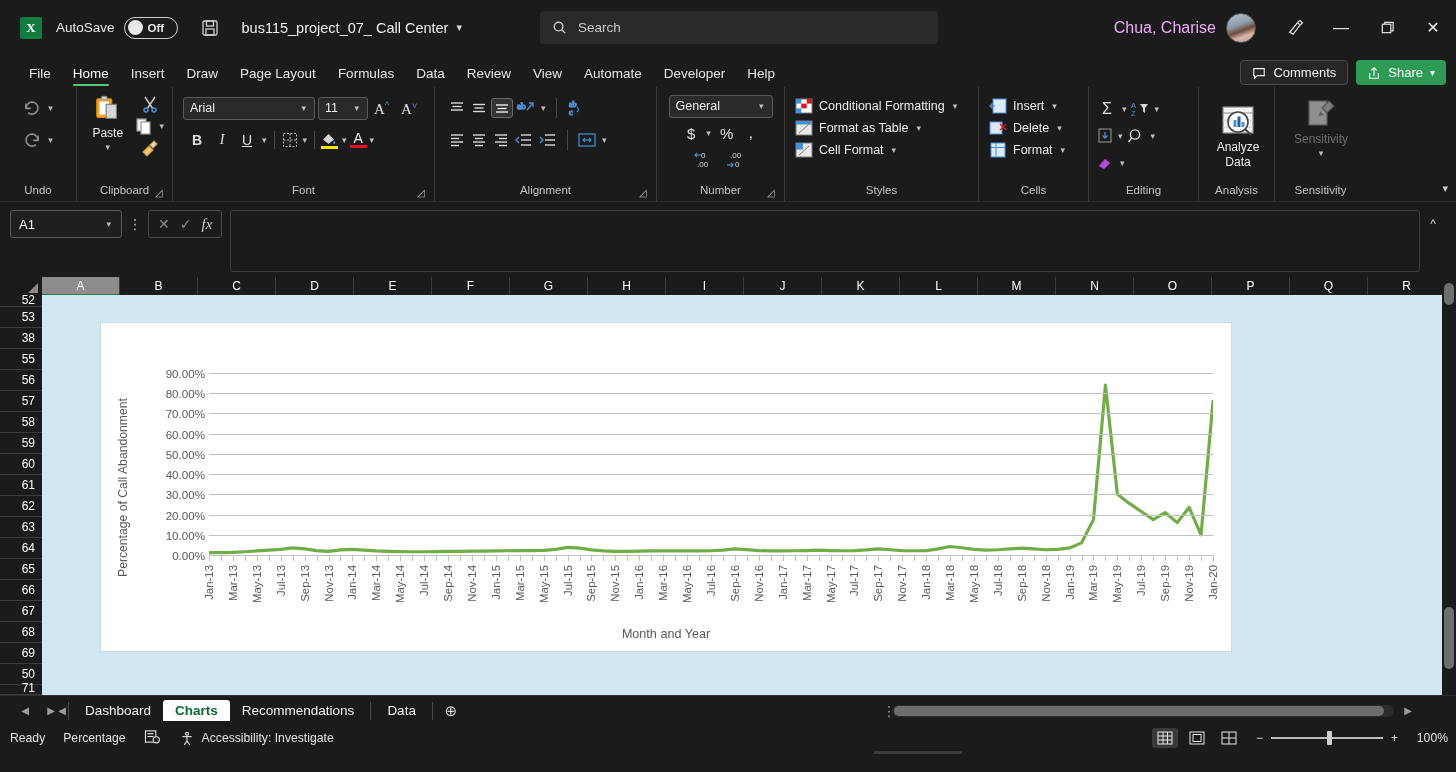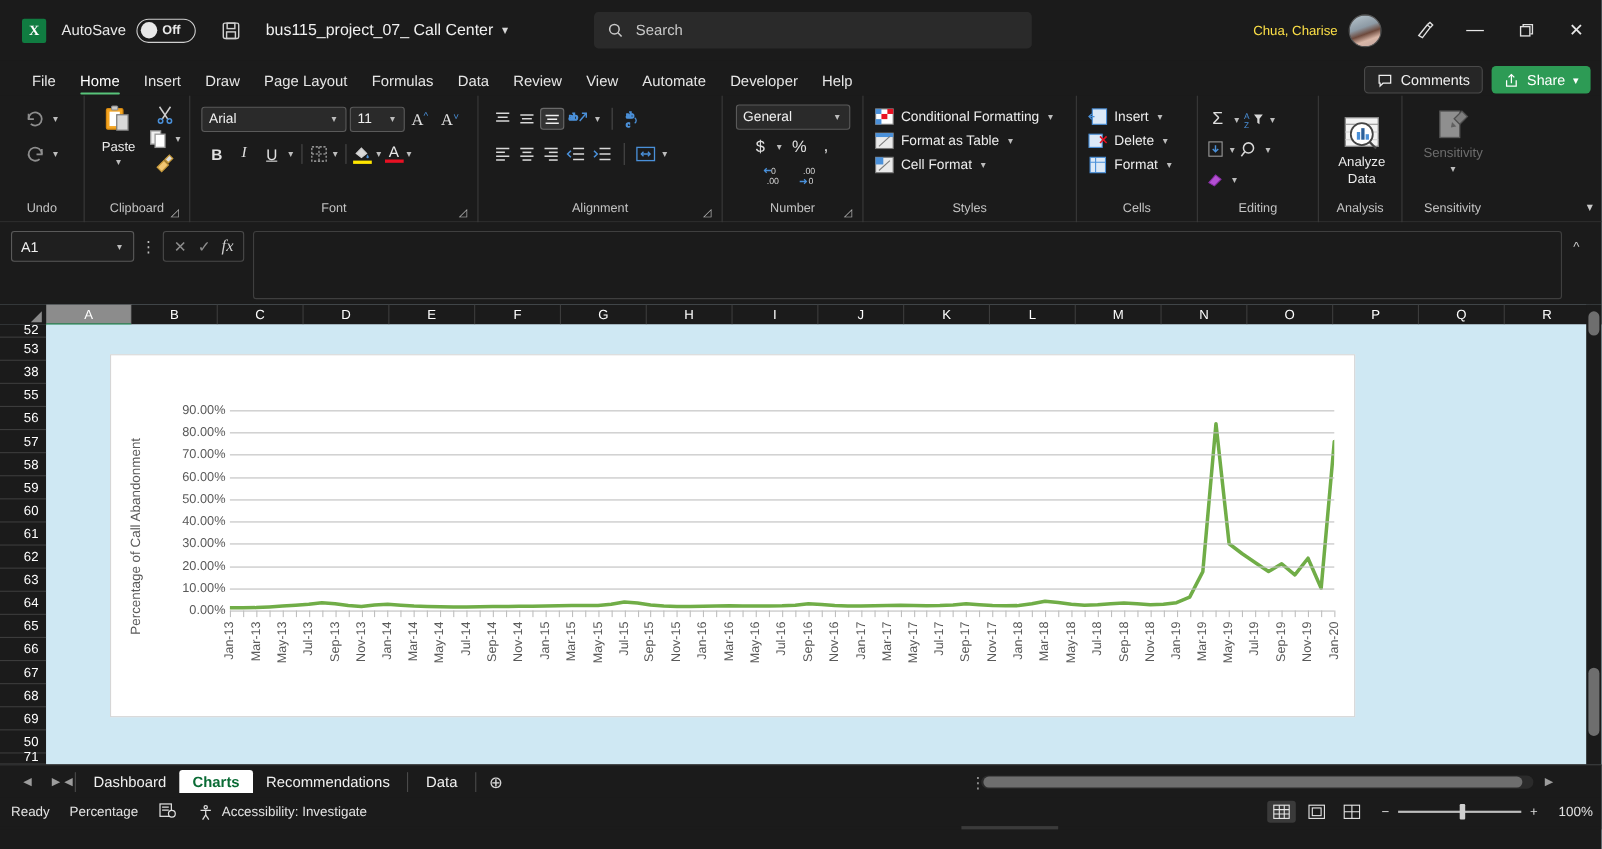--- a/index.html
+++ b/index.html
@@ -32,21 +32,21 @@
   .save-ico { margin-left:22px; width:20px; height:20px; opacity:.92; }
   .filename { font-size:14.5px; margin-left:22px; color:#f0f0f0; }
   .chev { font-size:11px; margin-left:8px; color:#d8d8d8; }
   .searchbox {
     position:absolute; left:540px; top:11px; width:398px; height:33px;
     background:#2a2a2a; border-radius:4px; display:flex; align-items:center;
     padding:0 12px; color:#c9c9c9; font-size:13.5px;
   }
   .searchbox svg { margin-right:11px; }
   .user-area { position:absolute; right:200px; top:0; height:55px; display:flex; align-items:center; }
-  .username { font-size:12px; color:#fde047; margin-right:10px; }
+  .username { font-size:16px; color:#f0abfc; margin-right:10px; }
   .avatar {
     width:30px; height:30px; border-radius:50%;
     background:linear-gradient(160deg,#b9c7cf 0%,#8d9aa5 40%,#6e4a3d 58%,#d9b7a8 75%,#c2a5a0 100%);
     border:1px solid #555;
   }
   .tb-btn {
     width:46px; height:55px; display:flex; align-items:center; justify-content:center;
     color:#e8e8e8;
   }
   .win-btns { position:absolute; right:0; top:0; display:flex; }
@@ -933,20 +933,21 @@
             <div class="xlab" style="left: 806.762px;">Sep-18</div>
             <div class="xlab" style="left: 830.667px;">Nov-18</div>
             <div class="xlab" style="left: 854.571px;">Jan-19</div>
             <div class="xlab" style="left: 878.476px;">Mar-19</div>
             <div class="xlab" style="left: 902.381px;">May-19</div>
             <div class="xlab" style="left: 926.286px;">Jul-19</div>
             <div class="xlab" style="left: 950.19px;">Sep-19</div>
             <div class="xlab" style="left: 974.095px;">Nov-19</div>
             <div class="xlab" style="left: 998px;">Jan-20</div>
           </div>
+        <div class="xtitle">Month and Year</div>
       </div>
     </div>
 
     <div class="vscroll">
       <div class="vthumb" style="top:6px;height:22px"></div>
       <div class="vthumb" style="top:330px;height:62px"></div>
     </div>
   </div>
 </div>
 

